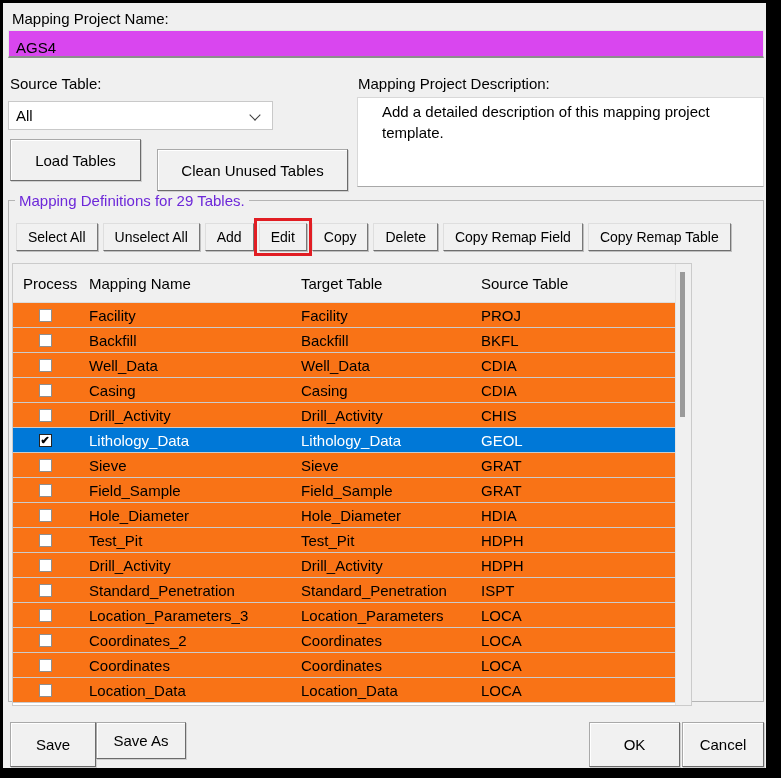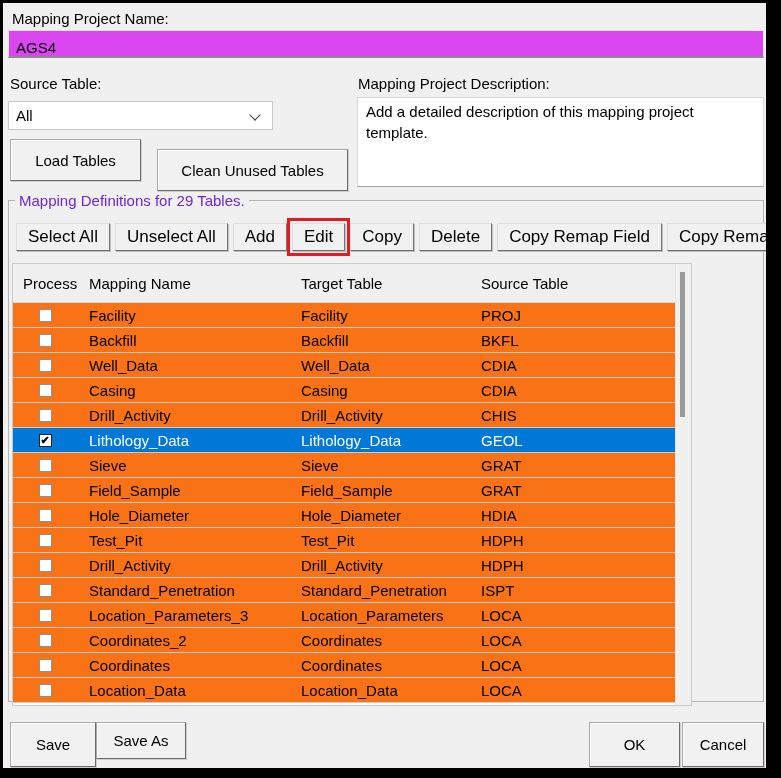--- a/index.html
+++ b/index.html
@@ -12,39 +12,39 @@
 
   .combo { position: absolute; background: #fff; border: 1px solid #c9c9c9; font-size: 15px; color: #000; display: flex; align-items: center; padding-left: 7px; }
   .chev { position: absolute; right: 13px; top: 9px; width: 8px; height: 8px; border-right: 1px solid #3c3c3c; border-bottom: 1px solid #3c3c3c; transform: rotate(45deg); }
 
   .pbtn { position: absolute; background: #f1f1f1; border: 1px solid #a9a9a9; border-right-color: #6b6b6b; border-bottom-color: #6b6b6b; box-shadow: inset 1px 1px 0 #ffffff, 1px 1px 0 #cfcfcf; font-family: "Liberation Sans", sans-serif; font-size: 15px; color: #000; cursor: default; }
 
   .group { position: absolute; border: 1px solid #b5b5b5; background: transparent; }
   .group legend { font-size: 15px; color: #6d28d9; margin-left: 6px; padding: 0 4px; }
 
   .toolbar { position: absolute; left: 7px; top: 14px; display: flex; gap: 5px; }
-  .tbtn { height: 28px; padding: 0 11px; background: #f1f1f1; border: 1px solid #a2a2a2; border-top-color: #dedede; border-left-color: #dedede; border-right-color: #777; border-bottom-color: #6e6e6e; box-shadow: 1px 1px 0 #bfbfbf; font-family: "Liberation Sans", sans-serif; font-size: 17px; color: #000; cursor: default; white-space: nowrap; }
+  .tbtn { height: 28px; padding: 0 11px; background: #f1f1f1; border: 1px solid #a2a2a2; border-top-color: #dedede; border-left-color: #dedede; border-right-color: #777; border-bottom-color: #6e6e6e; box-shadow: 1px 1px 0 #bfbfbf; font-family: "Liberation Sans", sans-serif; font-size: 14px; color: #000; cursor: default; white-space: nowrap; }
   .tbtn.hl { outline: 3px solid var(--hl, #e11d23); outline-offset: 2px; }
 
   .list { position: absolute; left: 3px; top: 54px; width: 680px; height: 443px; background: #fff; border: 1px solid #cbcbcb; }
   .cols { position: absolute; left: 0; top: 0; right: 16px; height: 38px; background: #f0f0f0; display: grid; grid-template-columns: 64px 212px 180px 1fr; align-items: center; font-size: 15px; color: #000; }
   .cols .h0 { padding-left: 10px; }
   .cols .h { padding-left: 12px; }
   .rows { position: absolute; left: 0; top: 38px; right: 16px; border-top: 1px solid #dcdcdc; }
   .row { display: grid; grid-template-columns: 64px 212px 180px 1fr; align-items: center; height: 25px; border-bottom: 1px solid #cbcbcb; background: #f97316; font-size: 15px; color: #000; }
   .row.sel { background: var(--sel, #0078d7); color: #fff; }
   .cell { padding-left: 12px; white-space: nowrap; overflow: hidden; }
   .cbcell { display: flex; justify-content: center; }
   .cb { width: 13px; height: 13px; background: #fff; border: 1px solid #8f8f8f; font-size: 11px; line-height: 11px; text-align: center; color: #000; }
   .row.sel .cb { border-color: #222; font-weight: bold; }
 
   .vscroll { position: absolute; top: 0; right: 0; width: 16px; height: 100%; background: #f0f0f0; border-left: 1px solid #e4e4e4; }
   .vthumb { position: absolute; left: 4px; top: 8px; width: 5px; height: 145px; background: #9a9a9a; }
 
-  .desc { position: absolute; background: #fff; border: 1px solid #d8d8d8; border-bottom-color: #a8a8a8; font-size: 15px; color: #000; line-height: 1.42; padding: 3px 8px; }
+  .desc { position: absolute; background: #fff; border: 1px solid #d8d8d8; border-bottom-color: #a8a8a8; font-size: 15px; color: #000; line-height: 1.42; padding: 3px 24px; }
 </style>
 </head>
 <body>
 
 <div class="window">
   <div class="inner">
 
     <span class="lbl" style="left:9px; top:7px;">Mapping Project Name:</span>
     <div class="textfield" style="left:5px; top:27px; width:756px; height:28px;">
       <span>AGS4</span>

